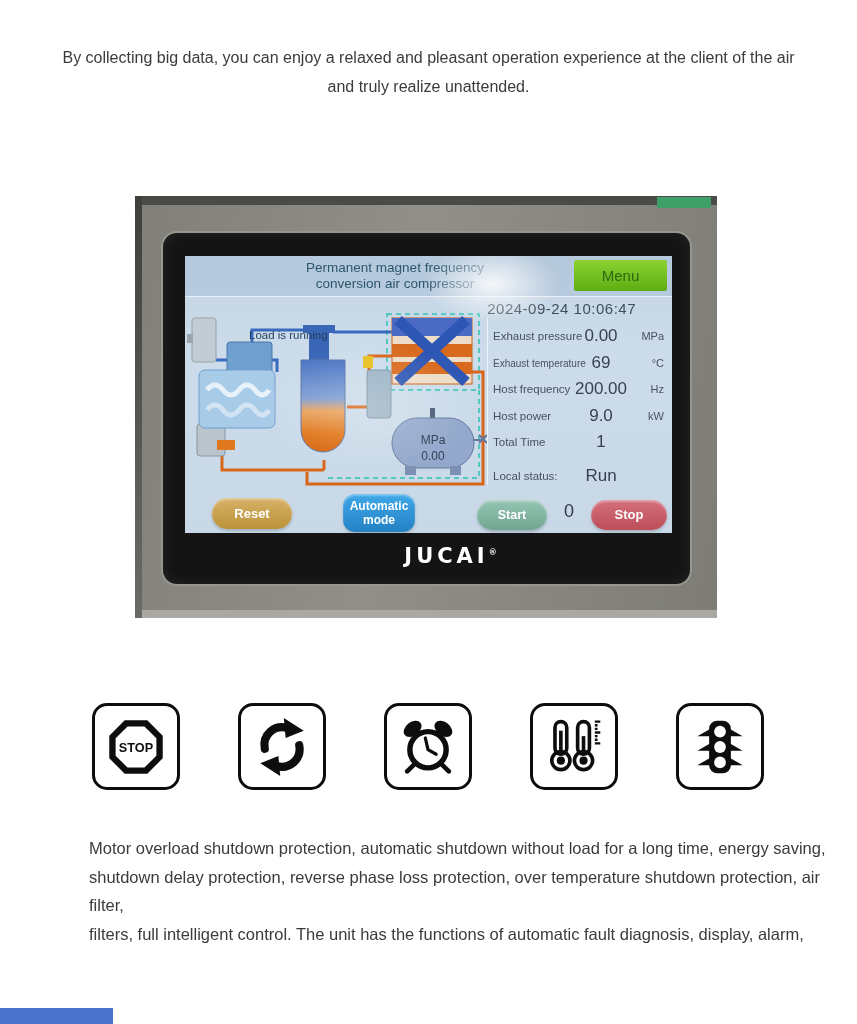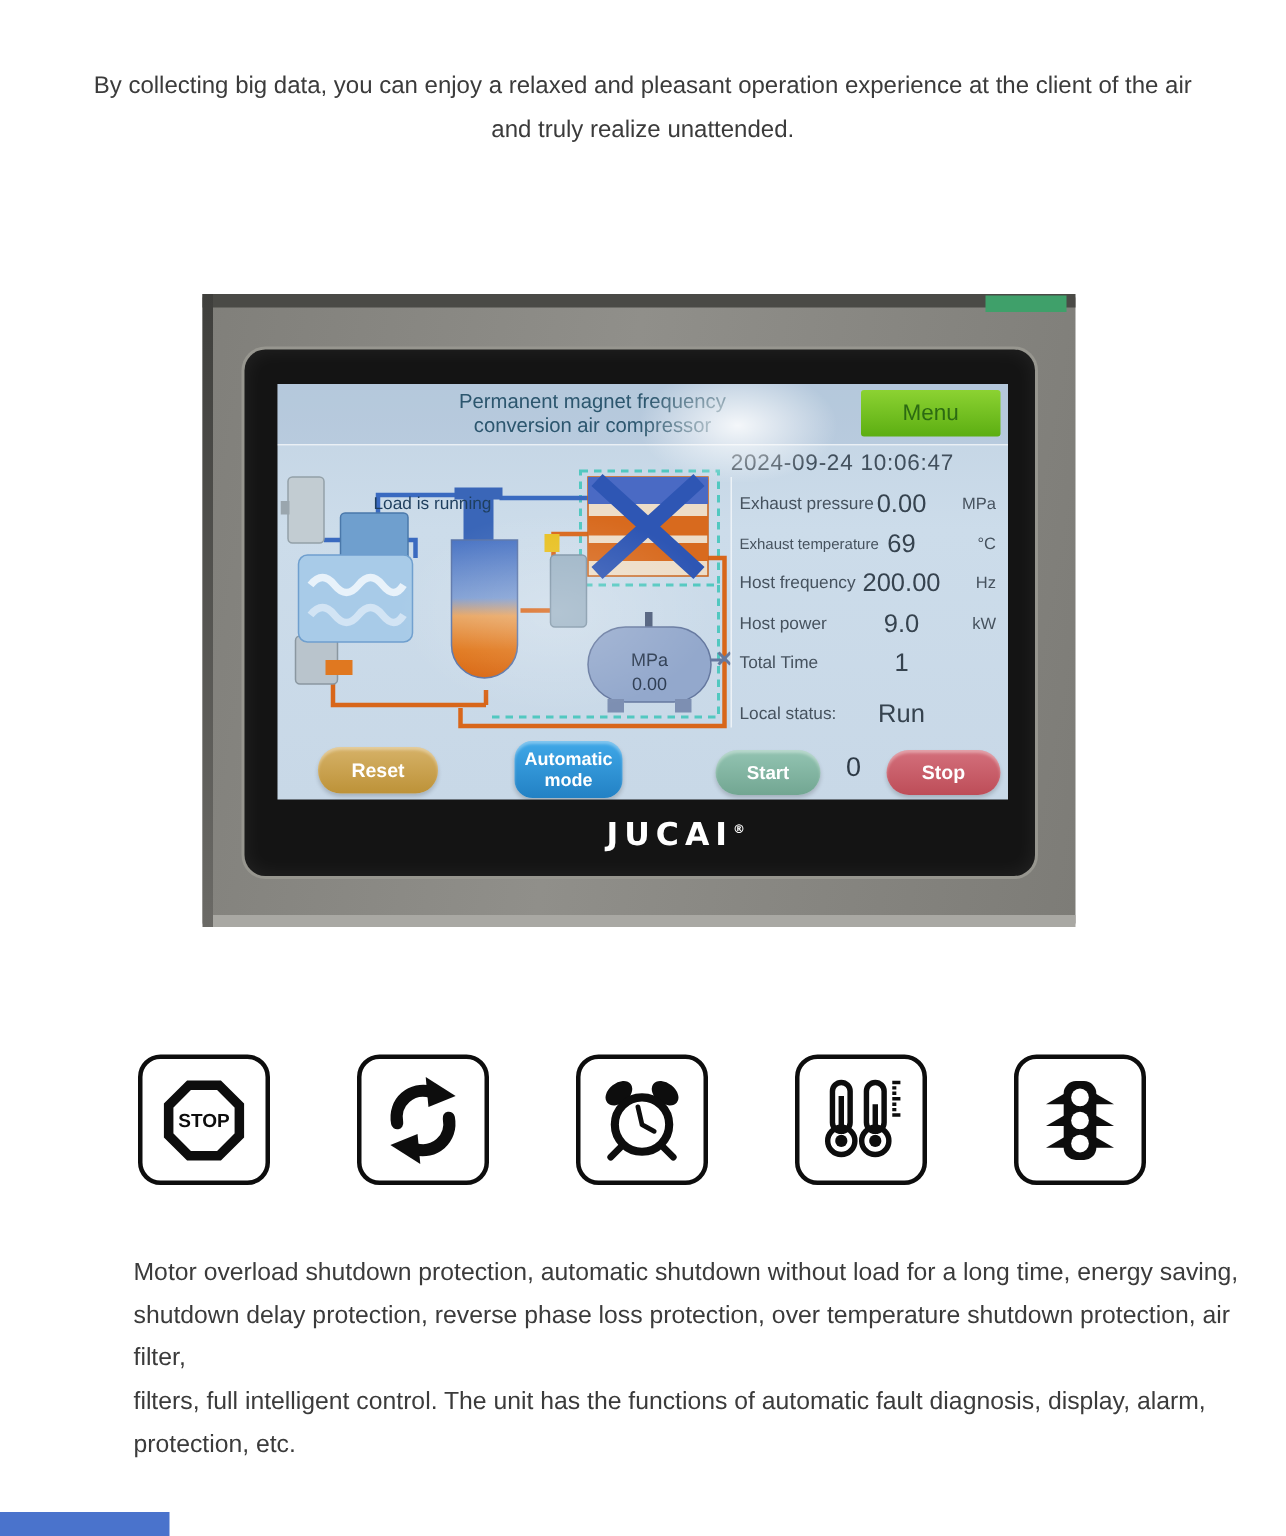--- a/index.html
+++ b/index.html
@@ -253,16 +253,15 @@
       <circle cx="32" cy="32" r="6.5" fill="#ffffff"></circle>
       <circle cx="32" cy="49" r="6.5" fill="#ffffff"></circle>
     </svg>
   </div>
 </div>
 
 <div class="outro">
   <div>Motor overload shutdown protection, automatic shutdown without load for a long time, energy saving,</div>
   <div>shutdown delay protection, reverse phase loss protection, over temperature shutdown protection, air filter,</div>
   <div>filters, full intelligent control. The unit has the functions of automatic fault diagnosis, display, alarm,</div>
-  <div>protection, etc.</div>
 </div>
 
 <div class="bottom-bar"></div>
 
 </body></html>

